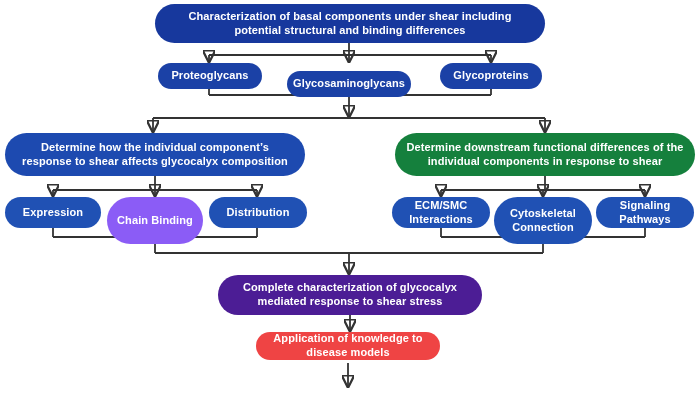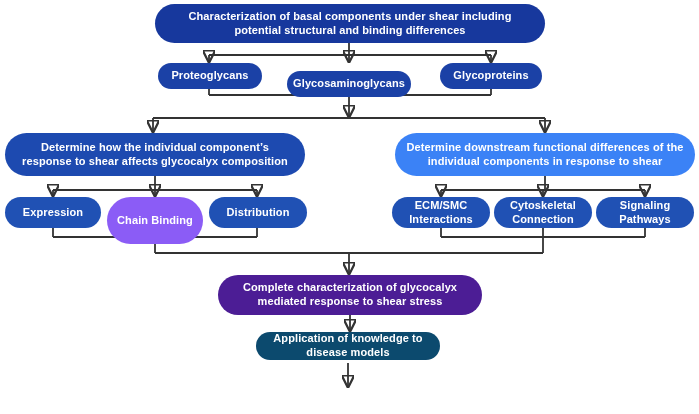--- a/index.html
+++ b/index.html
@@ -104,29 +104,29 @@
     </g>
   </svg>
 
   <div class="node fs11" style="left: 155px; top: 4px; width: 390px; height: 39px; padding: 0px 10px; background-color: rgb(23, 56, 157);">Characterization of basal components under shear including potential structural and binding differences</div>
 
   <div class="node fs11" style="left: 158px; top: 63px; width: 104px; height: 26px; background-color: rgb(27, 65, 166);">Proteoglycans</div>
   <div class="node fs11" style="left: 287px; top: 71px; width: 124px; height: 26px; background-color: rgb(27, 65, 166);">Glycosaminoglycans</div>
   <div class="node fs11" style="left: 440px; top: 63px; width: 102px; height: 26px; background-color: rgb(27, 65, 166);">Glycoproteins</div>
 
   <div class="node fs11" style="left: 5px; top: 133px; width: 300px; height: 43px; padding: 0px 14px; background-color: rgb(29, 74, 176);">Determine how the individual component’s response to shear affects glycocalyx composition</div>
-  <div class="node fs11" style="left: 395px; top: 133px; width: 300px; height: 43px; padding: 4px 8px; background-color: #3b82f6;">Determine downstream functional differences of the individual components in response to shear</div>
+  <div class="node fs11" style="left: 395px; top: 133px; width: 300px; height: 43px; padding: 4px 8px; background-color: #15803d;">Determine downstream functional differences of the individual components in response to shear</div>
 
   <div class="node fs11" style="left: 5px; top: 197px; width: 96px; height: 31px; background-color: rgb(32, 81, 180);">Expression</div>
   <div class="node fs11" style="left: 107px; top: 197px; width: 96px; height: 47px; background-color: #8b5cf6;">Chain Binding</div>
   <div class="node fs11" style="left: 209px; top: 197px; width: 98px; height: 31px; background-color: rgb(32, 81, 180);">Distribution</div>
 
   <div class="node fs11" style="left: 392px; top: 197px; width: 98px; height: 31px; padding: 0px 6px; background-color: rgb(32, 81, 180);">ECM/SMC Interactions</div>
-  <div class="node fs11" style="left: 494px; top: 197px; width: 98px; height: 31px; padding: 8px 6px; background-color: rgb(32, 81, 180);">Cytoskeletal Connection</div>
+  <div class="node fs11" style="left: 494px; top: 197px; width: 98px; height: 47px; padding: 8px 6px; background-color: rgb(32, 81, 180);">Cytoskeletal Connection</div>
   <div class="node fs11" style="left: 596px; top: 197px; width: 98px; height: 31px; padding: 0px 6px; background-color: rgb(32, 81, 180);">Signaling Pathways</div>
 
   <div class="node fs11" style="left: 218px; top: 275px; width: 264px; height: 40px; padding: 0px 8px; background-color: #4c1d95;">Complete characterization of glycocalyx mediated response to shear stress</div>
 
-  <div class="node fs11" style="left: 256px; top: 332px; width: 184px; height: 20px; padding: 14px 4px; background-color: #0c4a6e;">Application of knowledge to disease models</div>
+  <div class="node fs11" style="left: 256px; top: 332px; width: 184px; height: 20px; padding: 14px 4px; background-color: #ef4444;">Application of knowledge to disease models</div>
 
   <div class="node fs12" style="left: 300px; top: 388px; width: 110px; height: 25px; background-color: rgb(147, 179, 240); margin-top: 33px;">Therapeutics</div>
 
 </div>
 
 </body></html>

